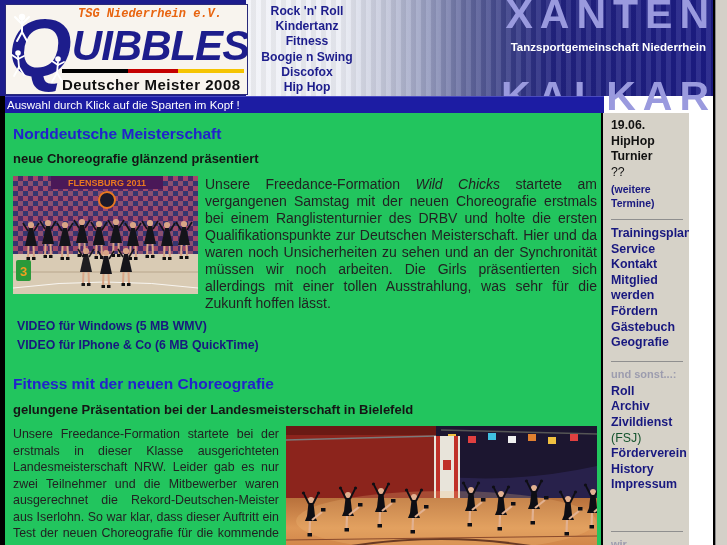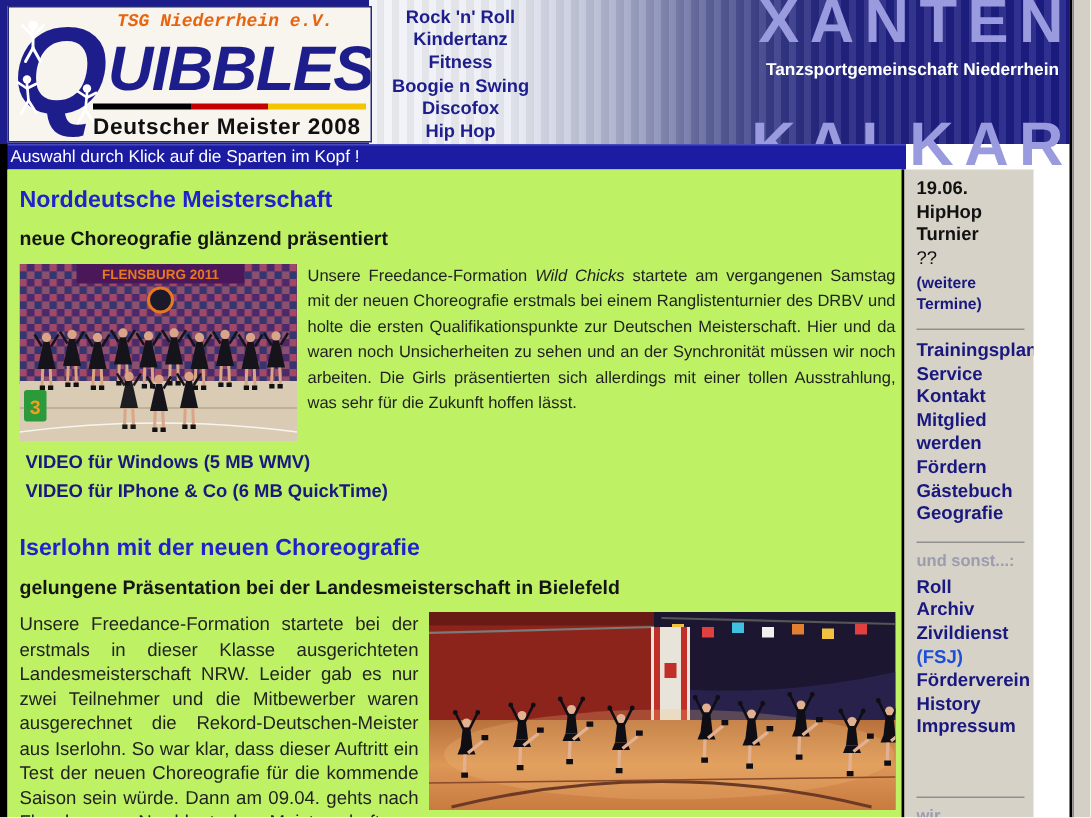--- a/index.html
+++ b/index.html
@@ -39,26 +39,26 @@
   
   .notice-bar{position:absolute;left:0;top:96px;width:604px;height:17px;background:var(--bar-blue);
     color:#fff;font-size:11.5px;line-height:17px;padding-left:7px;border-top:1px solid #4a4ac0;}
 
   
   .left-border{position:absolute;left:0;top:96px;width:5px;height:449px;background:#000;}
   .right-black{position:absolute;left:713px;top:0;width:2px;height:545px;background:#000;}
   .right-strip{position:absolute;left:715px;top:0;width:12px;height:545px;background:var(--strip-gray);border-left:1px solid #8a8a8a;}
 
   
-  .main{position:absolute;left:5px;top:113px;width:596px;height:432px;background:#bef264;padding:0 4px 0 8px;overflow:hidden;}
+  .main{position:absolute;left:5px;top:113px;width:596px;height:432px;background:#22c55e;padding:0 4px 0 8px;overflow:hidden;}
   .article-title{font-size:15.5px;font-weight:bold;color:var(--heading-blue);margin-top:12px;}
   .article-sub{font-size:13px;font-weight:bold;color:#151515;margin-top:8px;}
   .row1{margin-top:10px;display:flex;}
   .photo1{width:185px;height:118px;flex:none;}
-  .p1{margin-left:7px;text-align:justify;font-size:11px;line-height:17px;color:#222;}
+  .p1{margin-left:7px;text-align:justify;font-size:14px;line-height:17px;color:#222;}
   .em-i{font-style:italic;}
   .video-links{margin-top:5px;margin-left:4px;}
   .video-links a{display:block;font-size:12.3px;font-weight:bold;color:var(--link-navy);text-decoration:none;line-height:19px;}
   .t2{margin-top:20px;}
   .s2{margin-top:9px;}
   .p2{margin-top:9px;text-align:justify;font-size:12.4px;line-height:16.5px;color:#222;}
   .photo2{float:right;width:311px;height:132px;margin:0 0 4px 7px;}
 
   
   .divider-v{position:absolute;left:601px;top:113px;width:2px;height:432px;background:#000;}
@@ -66,21 +66,21 @@
     padding:5px 4px 0 8px;overflow:hidden;}
   .sb-ev{font-size:12.3px;font-weight:bold;color:#111;line-height:15.5px;}
   .sb-ev-loc{font-size:12.3px;color:#111;line-height:15.5px;font-weight:normal;}
   .sb-more{font-size:10.5px;font-weight:bold;color:var(--link-navy);line-height:14px;margin-top:2px;}
   .sb-more a{color:var(--link-navy);text-decoration:none;}
   .sb hr{border:none;border-top:1px solid #8f8f8f;margin:8px 2px 6px 0;}
   .hr1{margin-top:9px !important;}
   .hr2{margin-top:10px !important;}
   .sb-nav a{display:block;font-size:12.4px;font-weight:bold;color:var(--link-navy);text-decoration:none;line-height:15.6px;}
   .sb-label{font-size:11px;font-weight:bold;color:var(--muted);line-height:13px;margin-bottom:3px;}
-  .fsj{font-weight:bold;color:#1d4ed8;}
+  .fsj{font-weight:normal;color:#14532d;}
   .sb-gap{height:30px;}
 </style>
 </head>
 <body>
 
 <div class="page">
 
   <div class="header">
     <div class="header-grad"></div>
 
@@ -187,21 +187,21 @@
           <use href="#gdancer" x="113" y="100"></use>
       </svg>
       <p class="p1"><span>Unsere Freedance-Formation </span><span class="em-i">Wild Chicks</span><span> startete am vergangenen Samstag mit der neuen Choreografie erstmals bei einem Ranglistenturnier des DRBV und holte die ersten Qualifikationspunkte zur Deutschen Meisterschaft. Hier und da waren noch Unsicherheiten zu sehen und an der Synchronität müssen wir noch arbeiten. Die Girls präsentierten sich allerdings mit einer tollen Ausstrahlung, was sehr für die Zukunft hoffen lässt.</span></p>
     </div>
 
     <div class="video-links">
       <a href="#">VIDEO für Windows (5 MB WMV)</a>
       <a href="#">VIDEO für IPhone &amp; Co (6 MB QuickTime)</a>
     </div>
 
-    <div class="article-title t2">Iserlohn mit der neuen Choreografie</div>
+    <div class="article-title t2">Fitness mit der neuen Choreografie</div>
     <div class="article-sub s2">gelungene Präsentation bei der Landesmeisterschaft in Bielefeld</div>
 
     <div class="p2">
       <svg class="photo2" viewBox="0 0 311 132">
         <defs>
           <linearGradient id="floorGrad" x1="0" y1="0" x2="0" y2="1">
             <stop offset="0" stop-color="#b8713c"></stop>
               <stop offset="0.5" stop-color="#dd9757"></stop>
               <stop offset="1" stop-color="#c97a40"></stop>
           </linearGradient>

